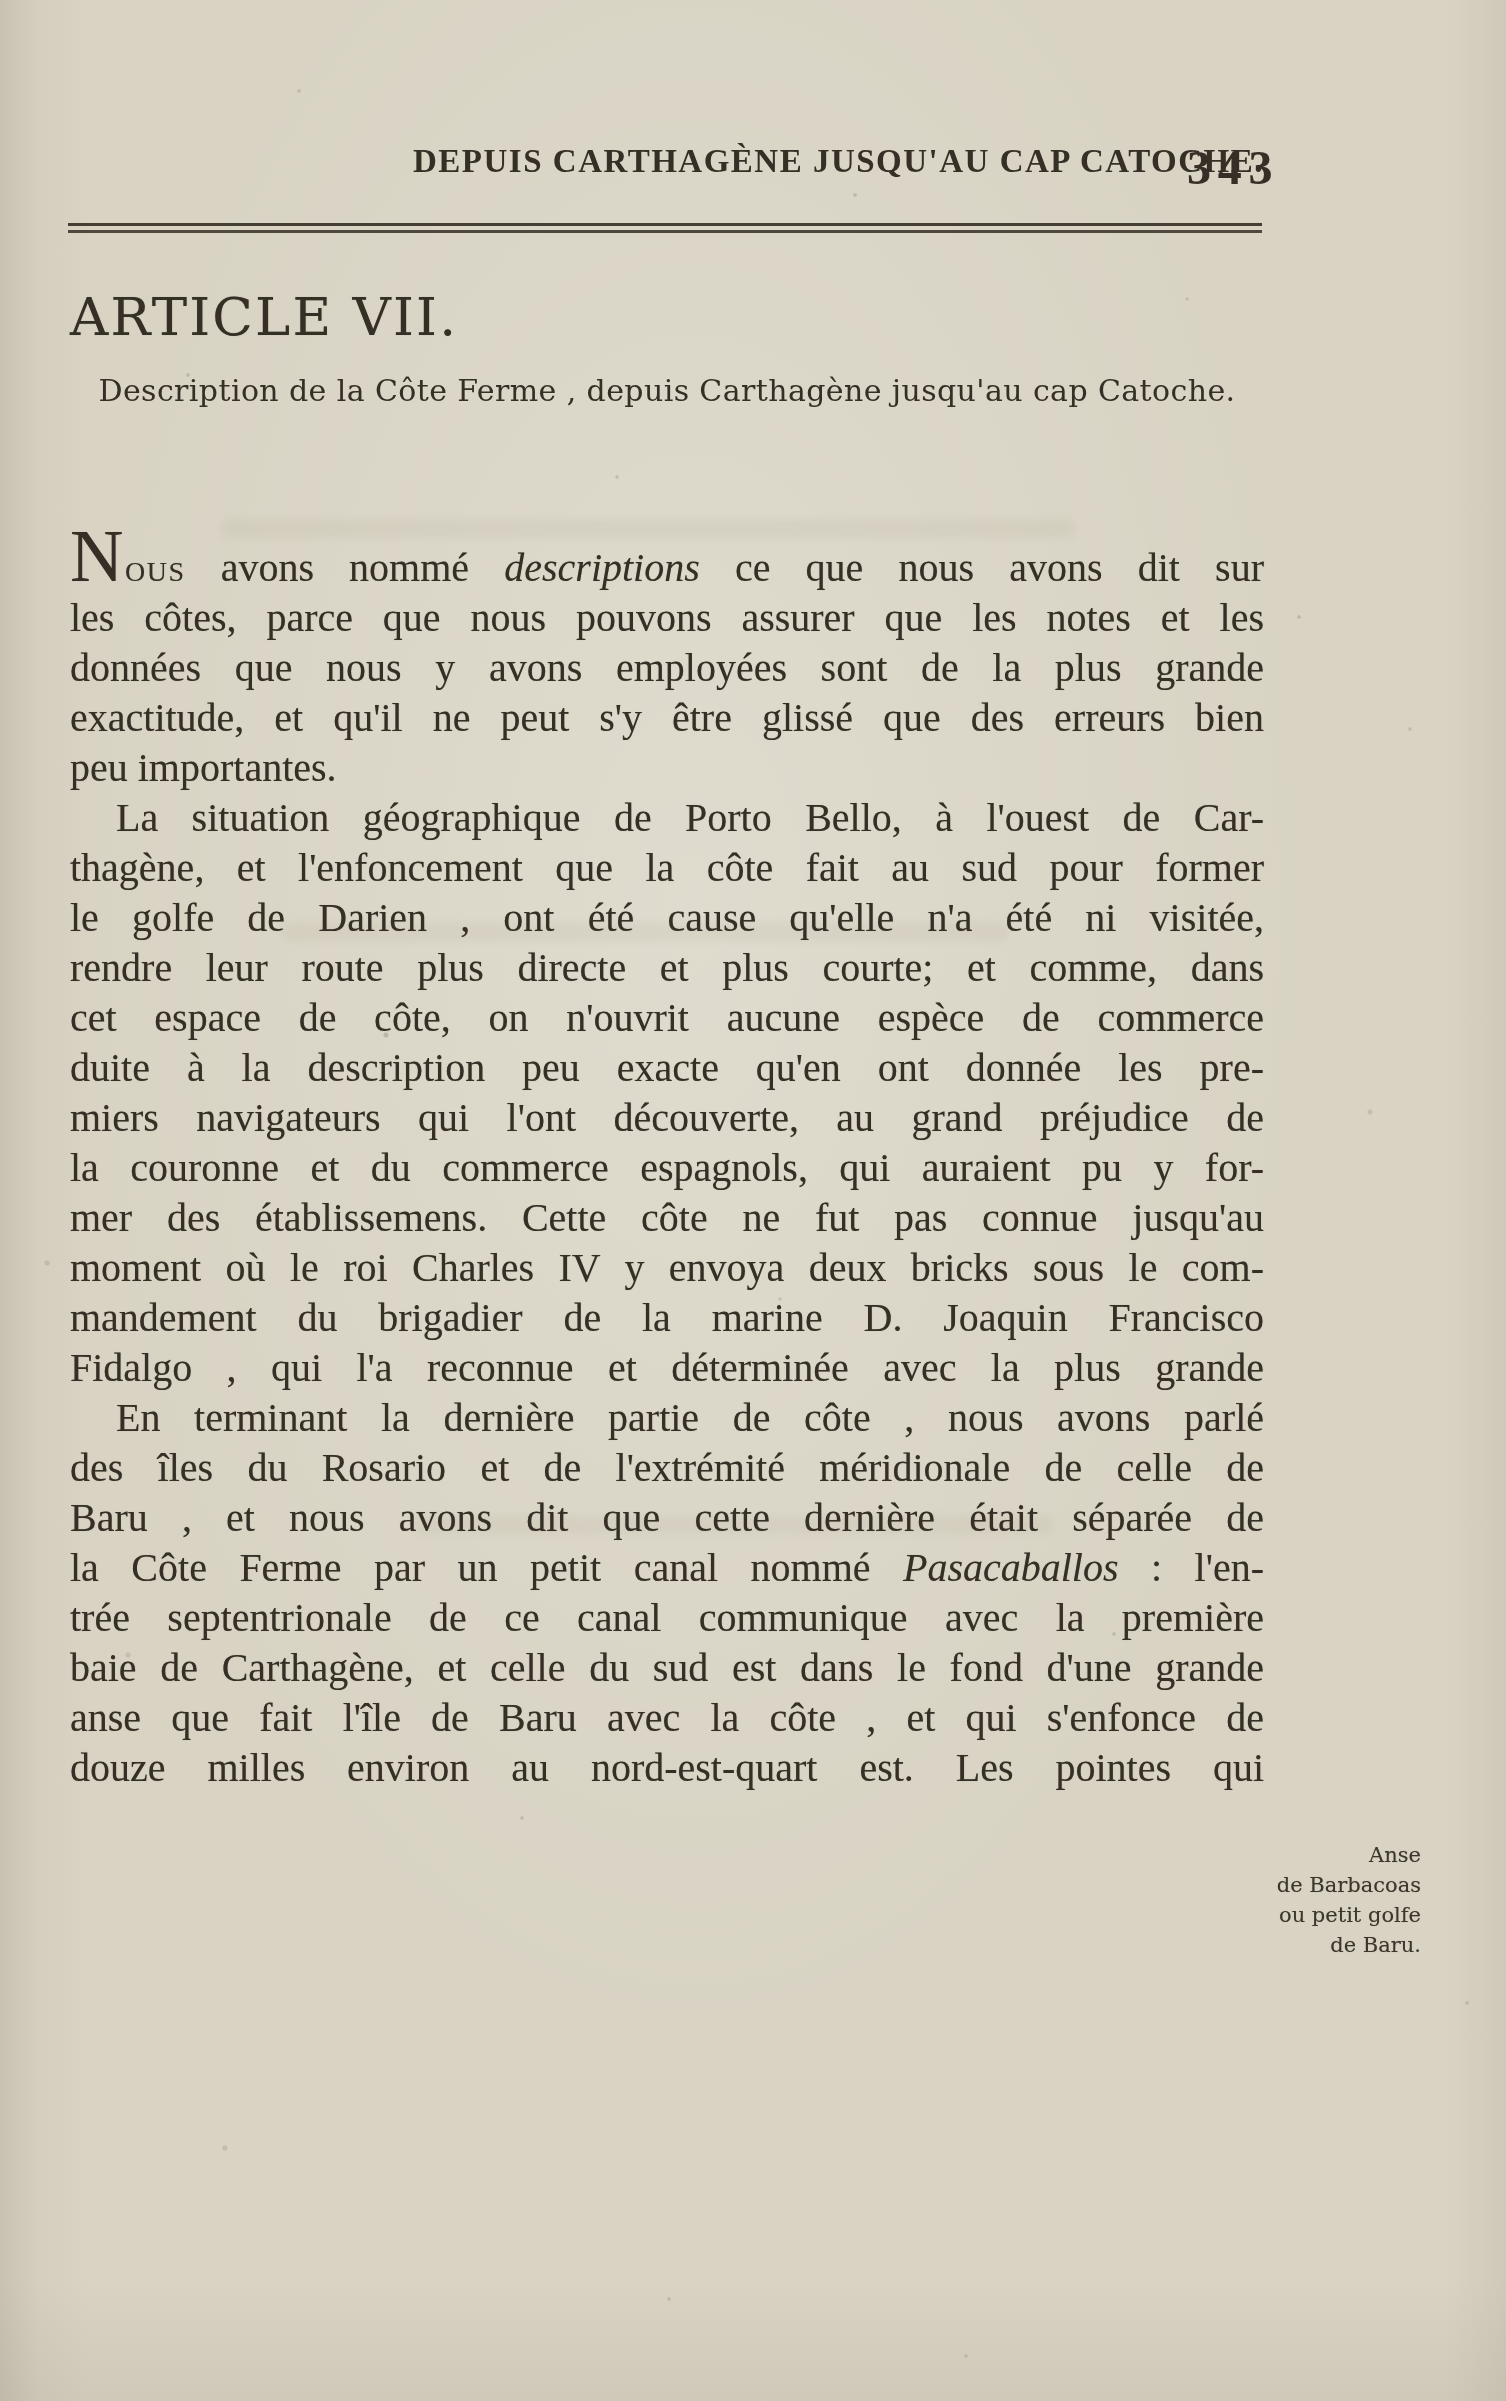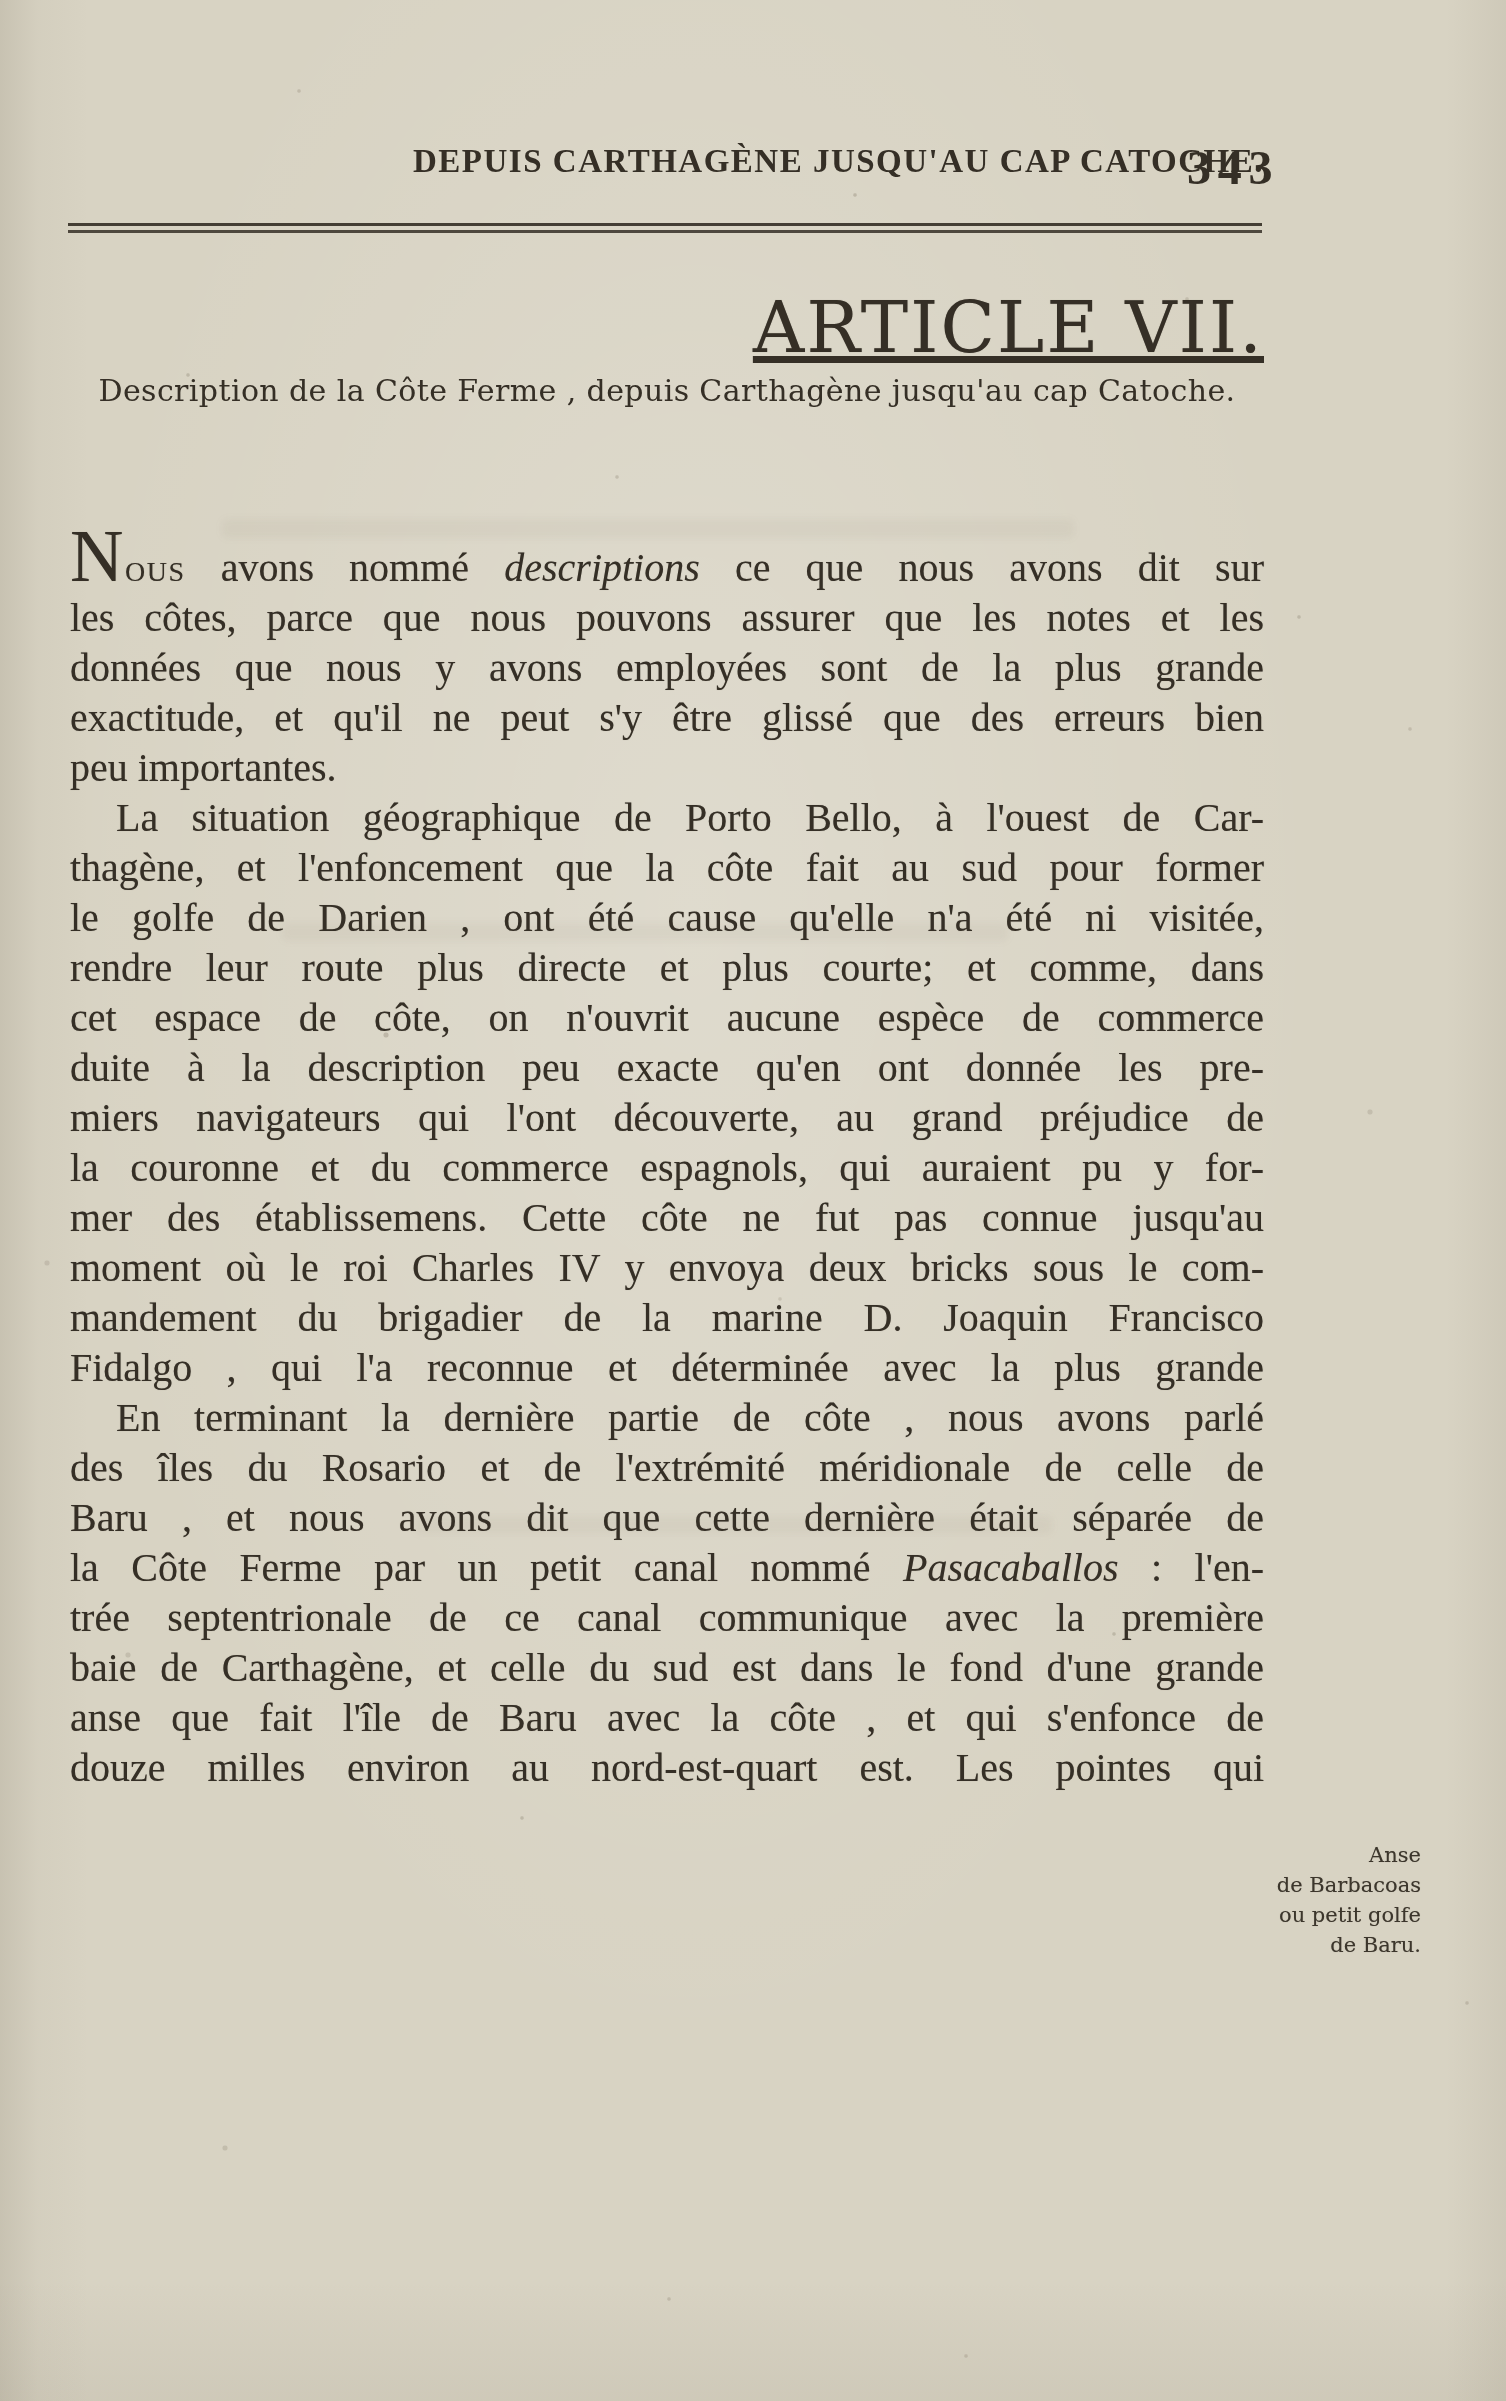--- a/index.html
+++ b/index.html
@@ -39,28 +39,27 @@
   }
   
   .rule{
     position:absolute;left:68px;top:223px;width:1194px;height:4.4px;
     border-top:3.7px solid rgba(48,42,33,0.88);
     border-bottom:3px solid rgba(48,42,33,0.82);
   }
   
   .article-heading{
     position:absolute;left:70px;top:286px;width:1194px;margin:0;
-    text-align:right;
+    text-align:left;
     font-family:"DejaVu Serif", serif;
     font-weight:normal;
-    font-size:71px;
+    font-size:53px;
     letter-spacing:2.2px;
     color:var(--ink);
     text-shadow:0 0 0.7px rgba(53,47,38,0.45);
-    text-decoration:underline;
   }
   
   .article-subtitle{
     position:absolute;left:70px;top:373px;width:1194px;margin:0;
     text-align:center;
     font-family:"DejaVu Serif", serif;
     font-weight:normal;
     font-size:30px;
     letter-spacing:0.4px;
     color:var(--ink);

